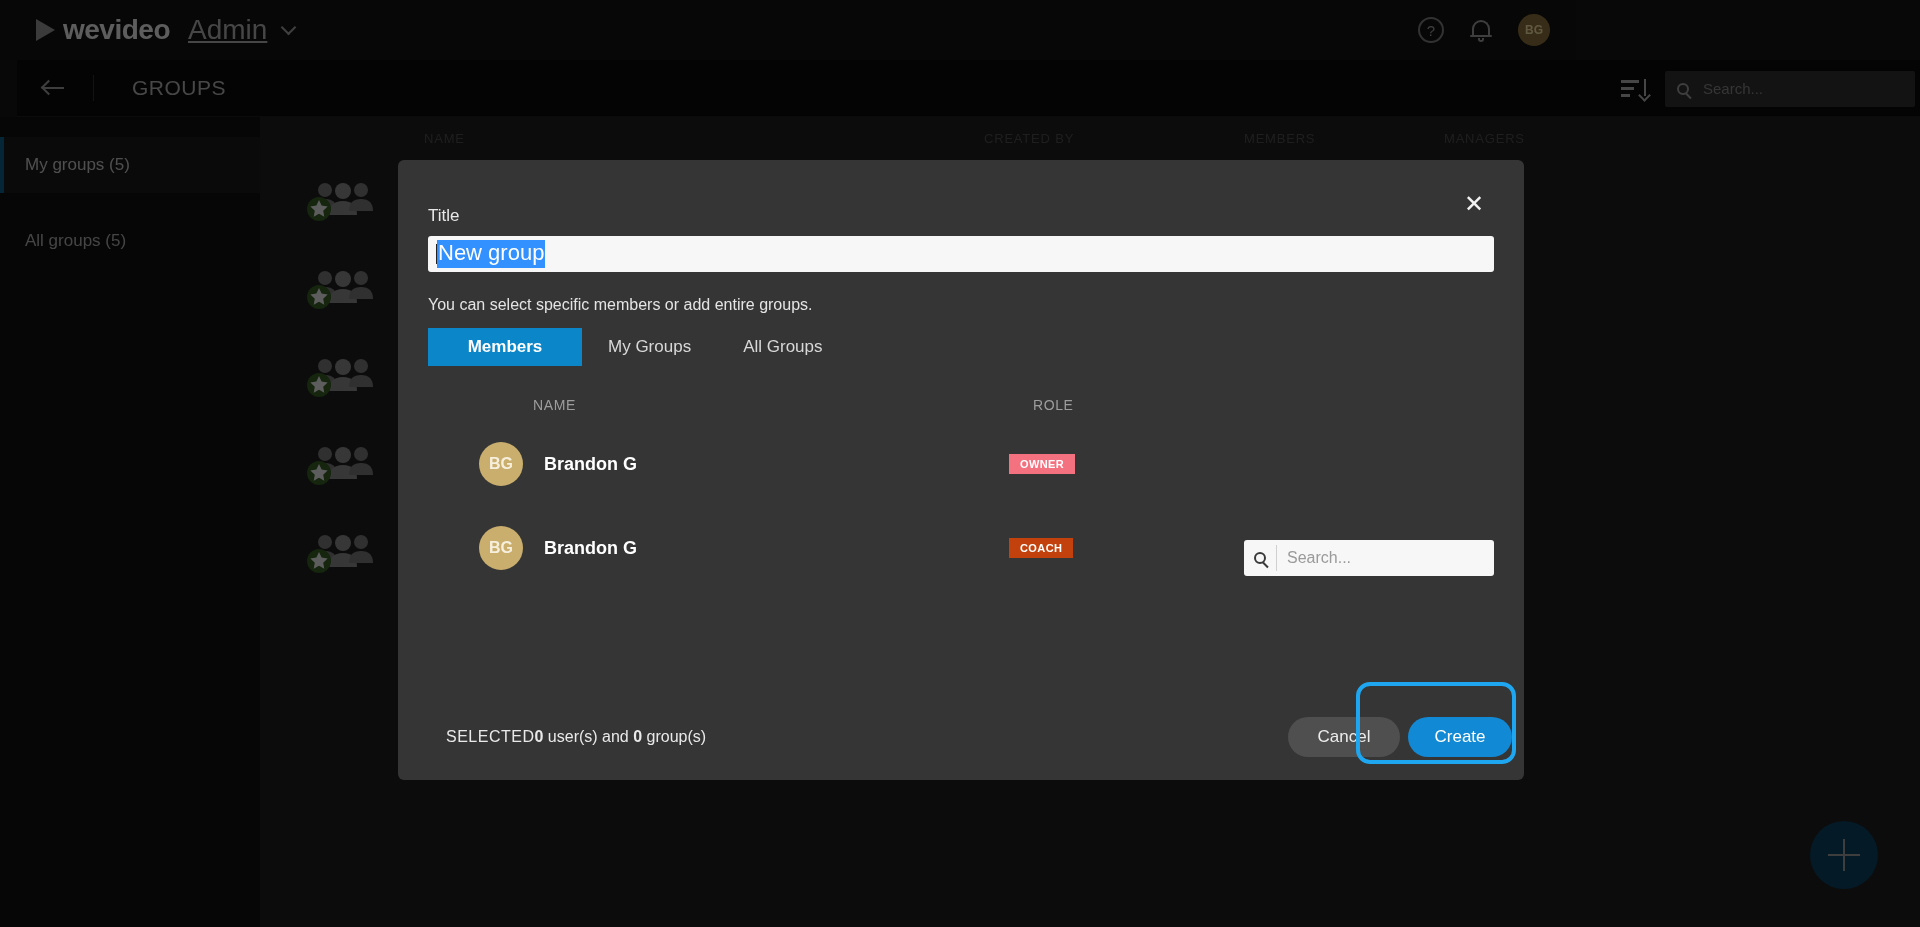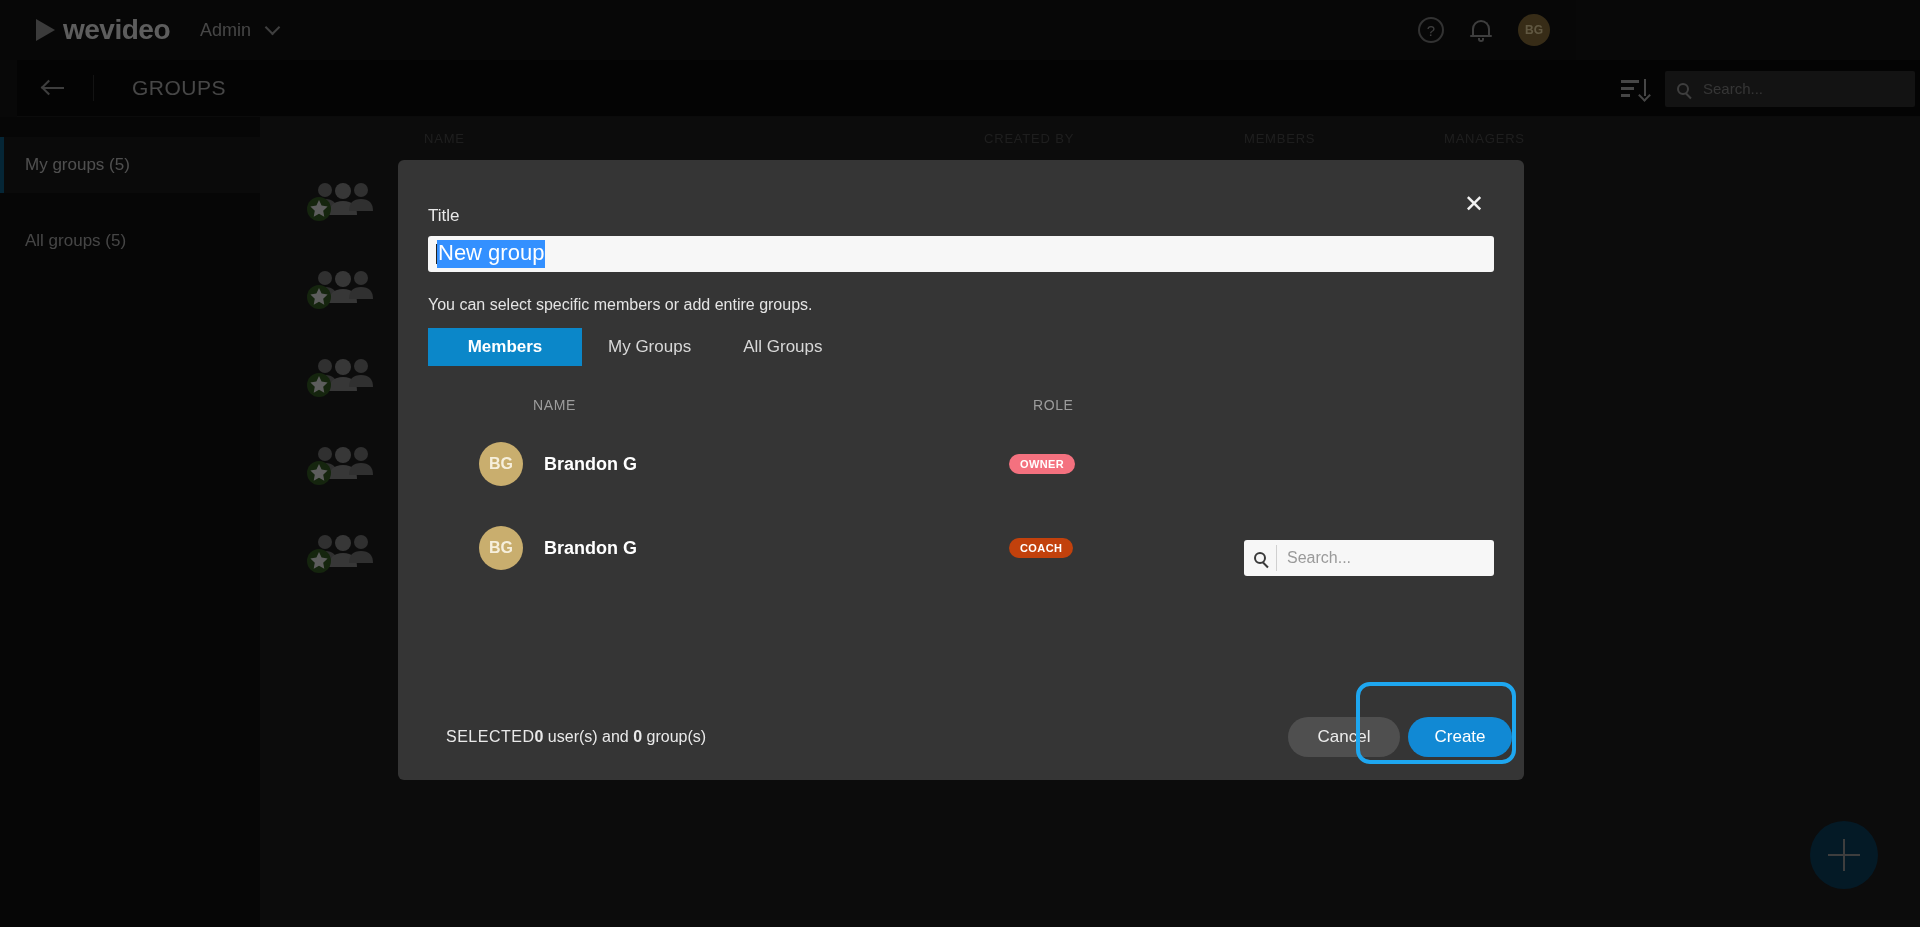--- a/index.html
+++ b/index.html
@@ -18,21 +18,21 @@
   }
   .logo-wrap { display: flex; align-items: center; margin-left: 36px; }
   .logo-play {
     width: 0; height: 0; border-left: 19px solid #8d8d8d;
     border-top: 11px solid transparent; border-bottom: 11px solid transparent;
     margin-right: 8px; opacity: .92;
   }
   .logo-text {
     font-size: 28px; font-weight: 700; color: #cfcfcf; letter-spacing: -0.5px;
   }
-  .admin-text { font-size: 18px; color: #9b9b9b; margin-left: 30px; }
+  .admin-text { font-size: 28px; color: #9b9b9b; margin-left: 18px; text-decoration: underline; }
   .chev-down {
     width: 11px; height: 11px; border-right: 2px solid #8d8d8d;
     border-bottom: 2px solid #8d8d8d; transform: rotate(45deg);
     margin-left: 16px; margin-bottom: 5px;
   }
   .topbar-right {
     position: absolute; right: 26px; top: 0; height: 60px;
     display: flex; align-items: center; gap: 26px;
   }
   .icon-circle-q {
@@ -228,21 +228,21 @@
   .lh-name { margin-left: 135px; width: 500px; }
   .lh-role { width: 200px; }
   .mrow { height: 84px; display: flex; align-items: center; }
   .m-avatar {
     margin-left: 81px; width: 44px; height: 44px; border-radius: 50%;
     background: #c9ae6e; color: #f6efdc; font-size: 16px; font-weight: 600;
     display: flex; align-items: center; justify-content: center; flex: none;
   }
   .m-name { margin-left: 21px; width: 465px; color: #ffffff; font-size: 18px; font-weight: 700; }
   .badge {
-    display: inline-block; border-radius: 10px; color: #ffffff;
+    display: inline-block; border-radius: 0; color: #ffffff;
     font-size: 11px; font-weight: 700; padding: 4px 11px 4px 11px; letter-spacing: 0.4px;
   }
   .modal-footer {
     position: absolute; left: 0; bottom: 0; width: 100%; height: 86px;
     display: flex; align-items: center;
   }
   .selected-text { margin-left: 48px; color: #e9e9e9; font-size: 16px; }
   .selected-text b { font-weight: 700; }
   .sel-label { letter-spacing: 0.5px; margin-right: 0; }
   .footer-btns {

